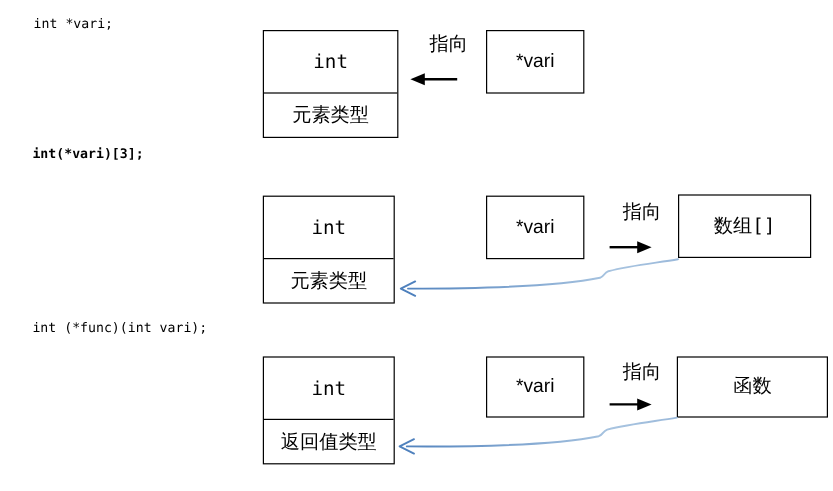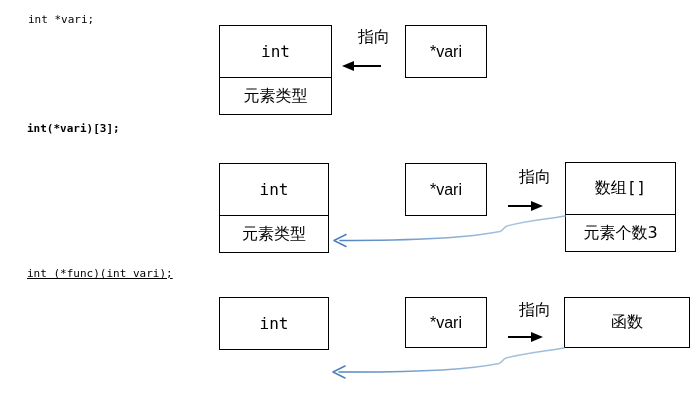--- a/index.html
+++ b/index.html
@@ -97,27 +97,27 @@
     <div class="cell top">int</div>
     <div class="cell bottom">元素类型</div>
   </div>
 
   <div class="pbox" style="left:405px; top:163px; width:82px; height:53px;">*vari</div>
 
   <div class="ptr-label" style="left:495px; top:167px;">指向</div>
 
   <div class="twobox" style="left:565px; top:162px; width:111px;">
     <div class="cell top">数组[]</div>
-    <div class="cell bottom">元素个数3</div>
   </div>
 
-  <div class="code" style="left:27px; top:264px;text-decoration:underline;">int (*func)(int vari);</div>
+  <div class="code" style="left:27px; top:264px;">int (*func)(int vari);</div>
 
   <div class="twobox" style="left:219px; top:297px; width:110px;">
     <div class="cell top">int</div>
+    <div class="cell bottom">返回值类型</div>
   </div>
 
   <div class="pbox" style="left:405px; top:297px; width:82px; height:51px;">*vari</div>
 
   <div class="ptr-label" style="left:495px; top:300px;">指向</div>
 
   <div class="twobox short" style="left:564px; top:297px; width:126px;">
     <div class="cell top">函数</div>
   </div>
 

